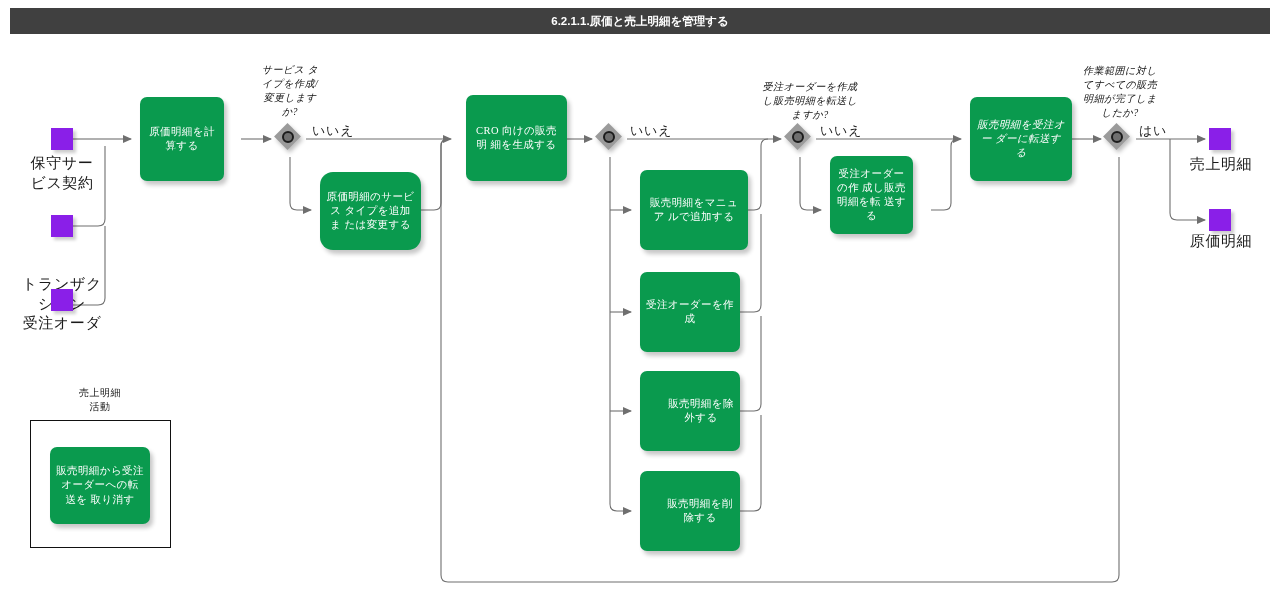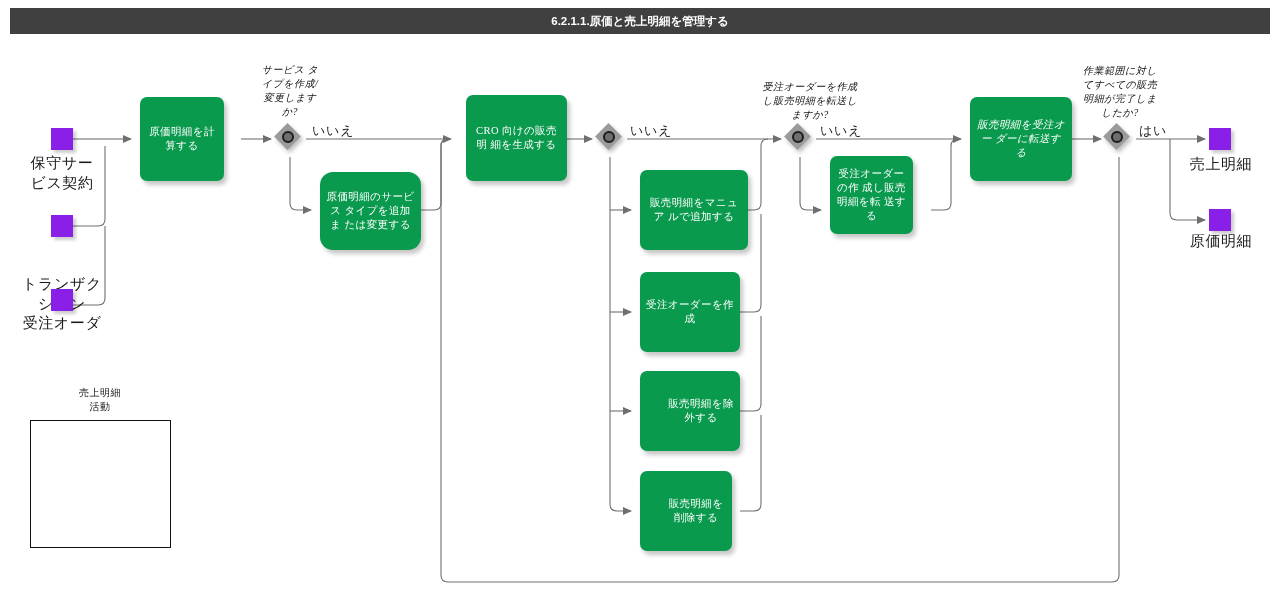--- a/index.html
+++ b/index.html
@@ -240,21 +240,21 @@
   </div>
 
   <div class="proc" style="left:640px; top:272px; width:100px; height:80px;">
     <span class="proc-label">受注オーダーを作成</span>
   </div>
 
   <div class="proc" style="left:640px; top:371px; width:100px; height:80px;padding-left:28px;">
     <span class="proc-label">販売明細を除外する</span>
   </div>
 
-  <div class="proc" style="left:640px; top:471px; width:92px; height:80px;padding-left:26px;">
+  <div class="proc" style="left:640px; top:471px; width:100px; height:80px;padding-left:26px;">
     <span class="proc-label">販売明細を削除する</span>
   </div>
 
   <div class="proc" style="left:830px; top:156px; width:83px; height:78px;">
     <span class="proc-label">受注オーダーの作
 成し販売明細を転
 送する</span>
   </div>
 
   <div class="proc" style="left:970px; top:97px; width:102px; height:84px;font-style:italic;">
@@ -299,14 +299,19 @@
 
   <div class="term" style="left:1209px; top:128px;"></div>
   <div class="term-label" style="left:1175px; top:141px; width:92px;margin-top:13px;">売上明細</div>
 
   <div class="term" style="left:1209px; top:209px;"></div>
   <div class="term-label" style="left:1175px; top:231px; width:92px;">原価明細</div>
 
   <div class="legend-title" style="left:48px; top:386px; width:104px;">売上明細
 活動</div>
   <div class="legend-box" style="left:30px; top:420px; width:141px; height:128px;"></div>
+  <div class="proc" style="left:50px; top:447px; width:100px; height:77px;">
+    <span class="proc-label">販売明細から受注
+オーダーへの転送を
+取り消す</span>
+  </div>
 
 </div>
 
 </body></html>

